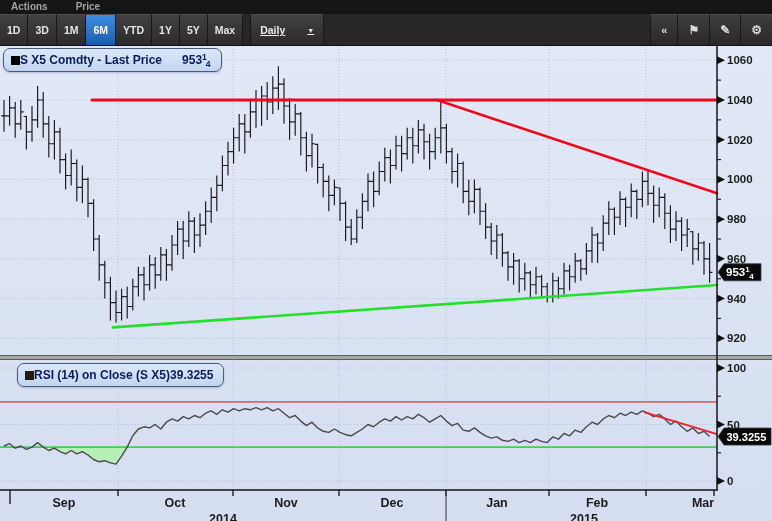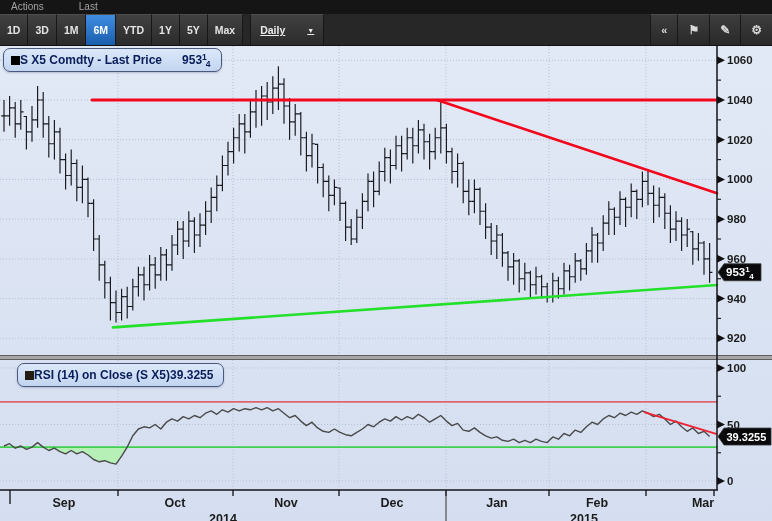--- a/index.html
+++ b/index.html
@@ -5,21 +5,21 @@
   * { box-sizing: border-box; }
   html,body { margin:0; padding:0; }
   body {
     width:772px; height:521px; overflow:hidden; background:#d5dfef;
     font-family:"Liberation Sans", sans-serif;
     -webkit-font-smoothing:antialiased;
   }
   
   .menubar {
     height:14px; background:#151515; display:flex; align-items:center;
-    gap:35px; padding-left:11px;
+    gap:28px; padding-left:11px;font-weight:bold;
   }
   .menubar .menu-item { color:#a3a3a3; font-size:10px; line-height:14px; cursor:default; }
   
   .toolbar {
     height:32px; background:#272727; display:flex; align-items:stretch;
     border-bottom:1px solid #111;
   }
   .pbtn {
     display:flex; align-items:center; justify-content:center;
     padding:0 7px; min-width:26px;
@@ -66,21 +66,21 @@
   #rsi-legend .sq { background:#241b11; }
   .fr-n { font-size:8.5px; position:relative; top:-4px; font-weight:bold; }
   .fr-d { font-size:8.5px; position:relative; top:3px; margin-left:-1px; font-weight:bold; }
   .lp-group { margin-left:20px; }
 </style>
 </head>
 <body>
 
 <div class="menubar">
   <span class="menu-item">Actions</span>
-  <span class="menu-item">Last</span>
+  <span class="menu-item">Price</span>
 </div>
 
 <div class="toolbar">
   <button class="pbtn">1D</button>
   <button class="pbtn">3D</button>
   <button class="pbtn">1M</button>
   <button class="pbtn selected">6M</button>
   <button class="pbtn">YTD</button>
   <button class="pbtn">1Y</button>
   <button class="pbtn">5Y</button>

